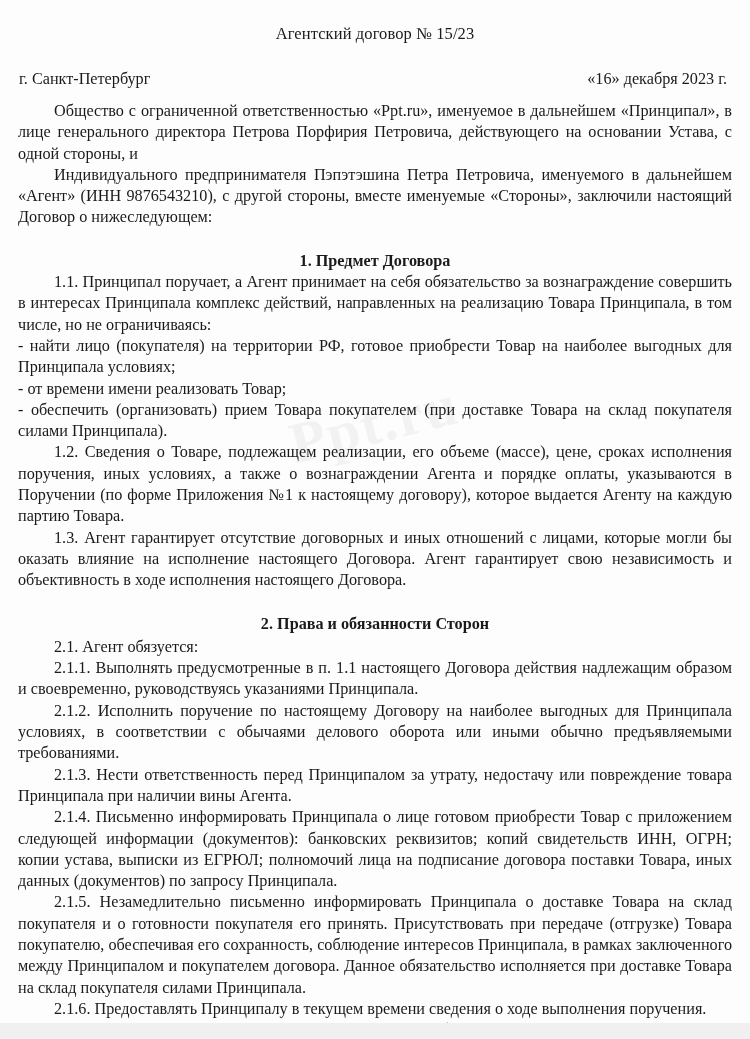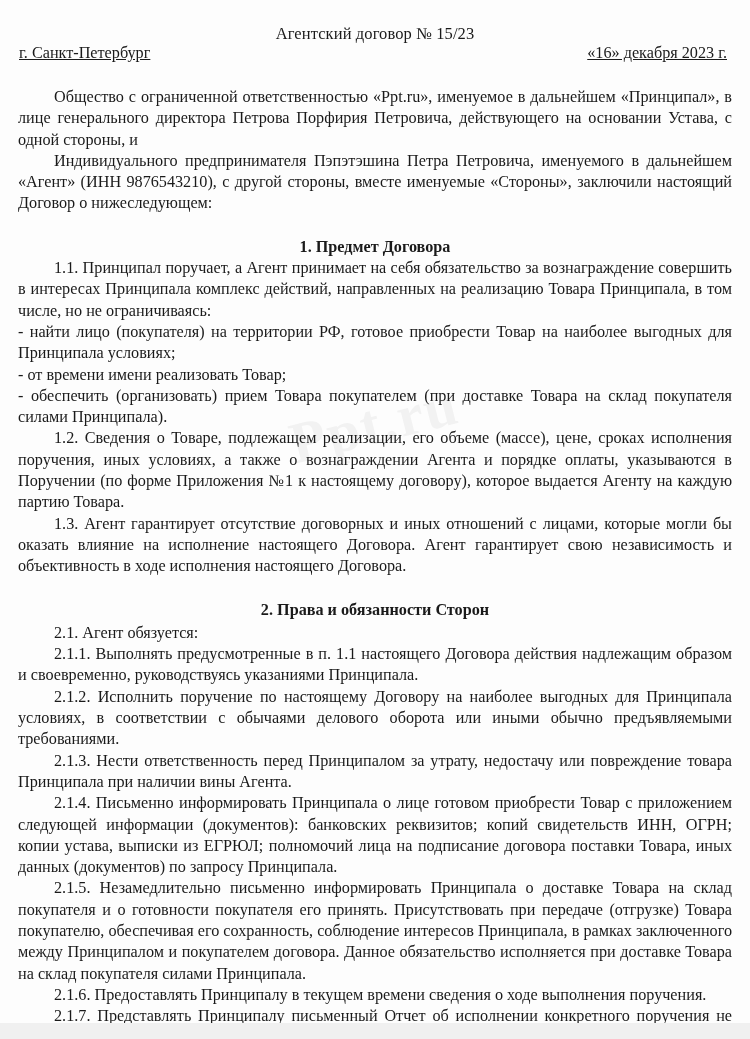--- a/index.html
+++ b/index.html
@@ -52,38 +52,38 @@
     font-weight: normal;
     font-size: 16.5px;
     letter-spacing: 0.1px;
     margin: 18px 0 0 0;
     padding-top: 6px;
   }
   .meta-row {
     display: flex;
     justify-content: space-between;
     align-items: flex-end;
+    margin-top: 26px;
     font-size: 16.2px;
-    text-decoration: underline;
   }
   .meta-city { padding-left: 1px; }
   .meta-date { padding-right: 5px; }
 
   p.para {
     font-size: 16.2px;
     line-height: 1.315;
     margin: 0;
     text-align: justify;
     text-justify: inter-word;
     hyphens: none;
   }
   p.indent { text-indent: 36px; }
   p.noindent { text-indent: 0; }
 
-  .block-gap-lg { margin-top: 24px; }
+  .block-gap-lg { margin-top: 12px; }
 
   .sec-heading {
     text-align: center;
     font-size: 16.2px;
     margin: 0;
     line-height: 1.315;
   }
   .sec-heading.plain { font-weight: bold; margin-top: 22px; }
   .sec-heading.bold  { font-weight: bold; margin-top: 22px; margin-bottom: 2px; font-family: Liberation Serif, serif; }
 

